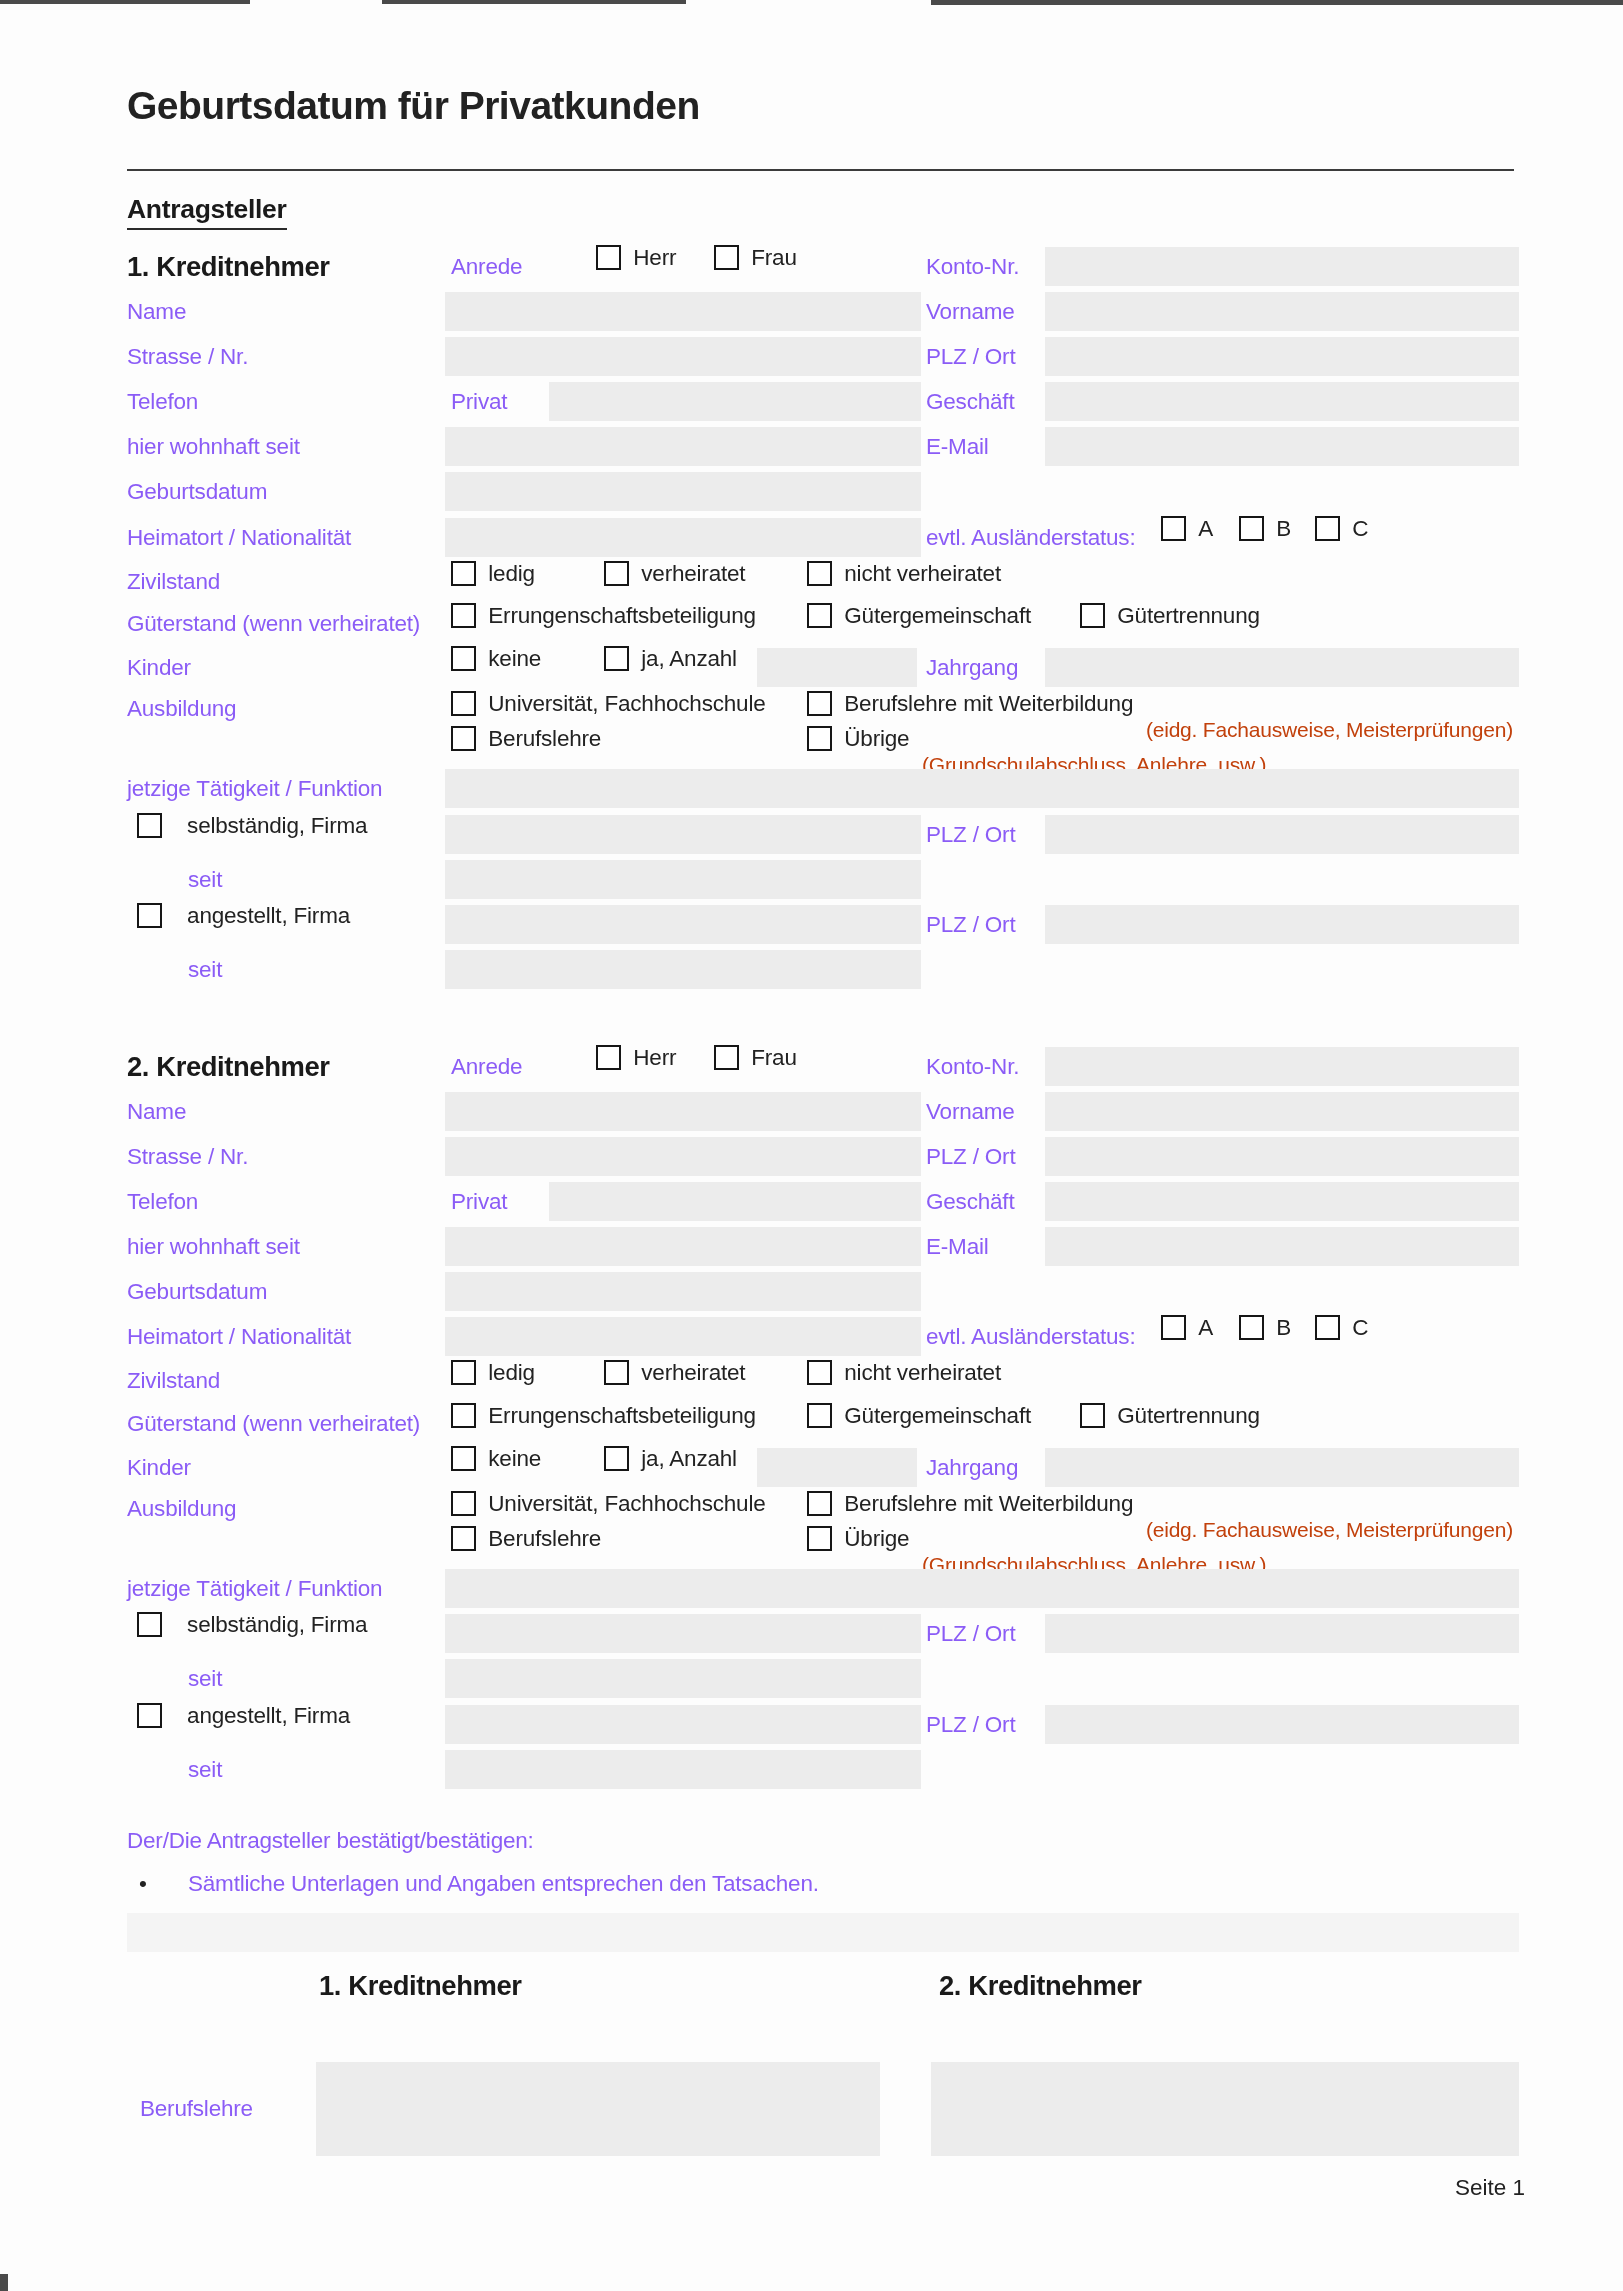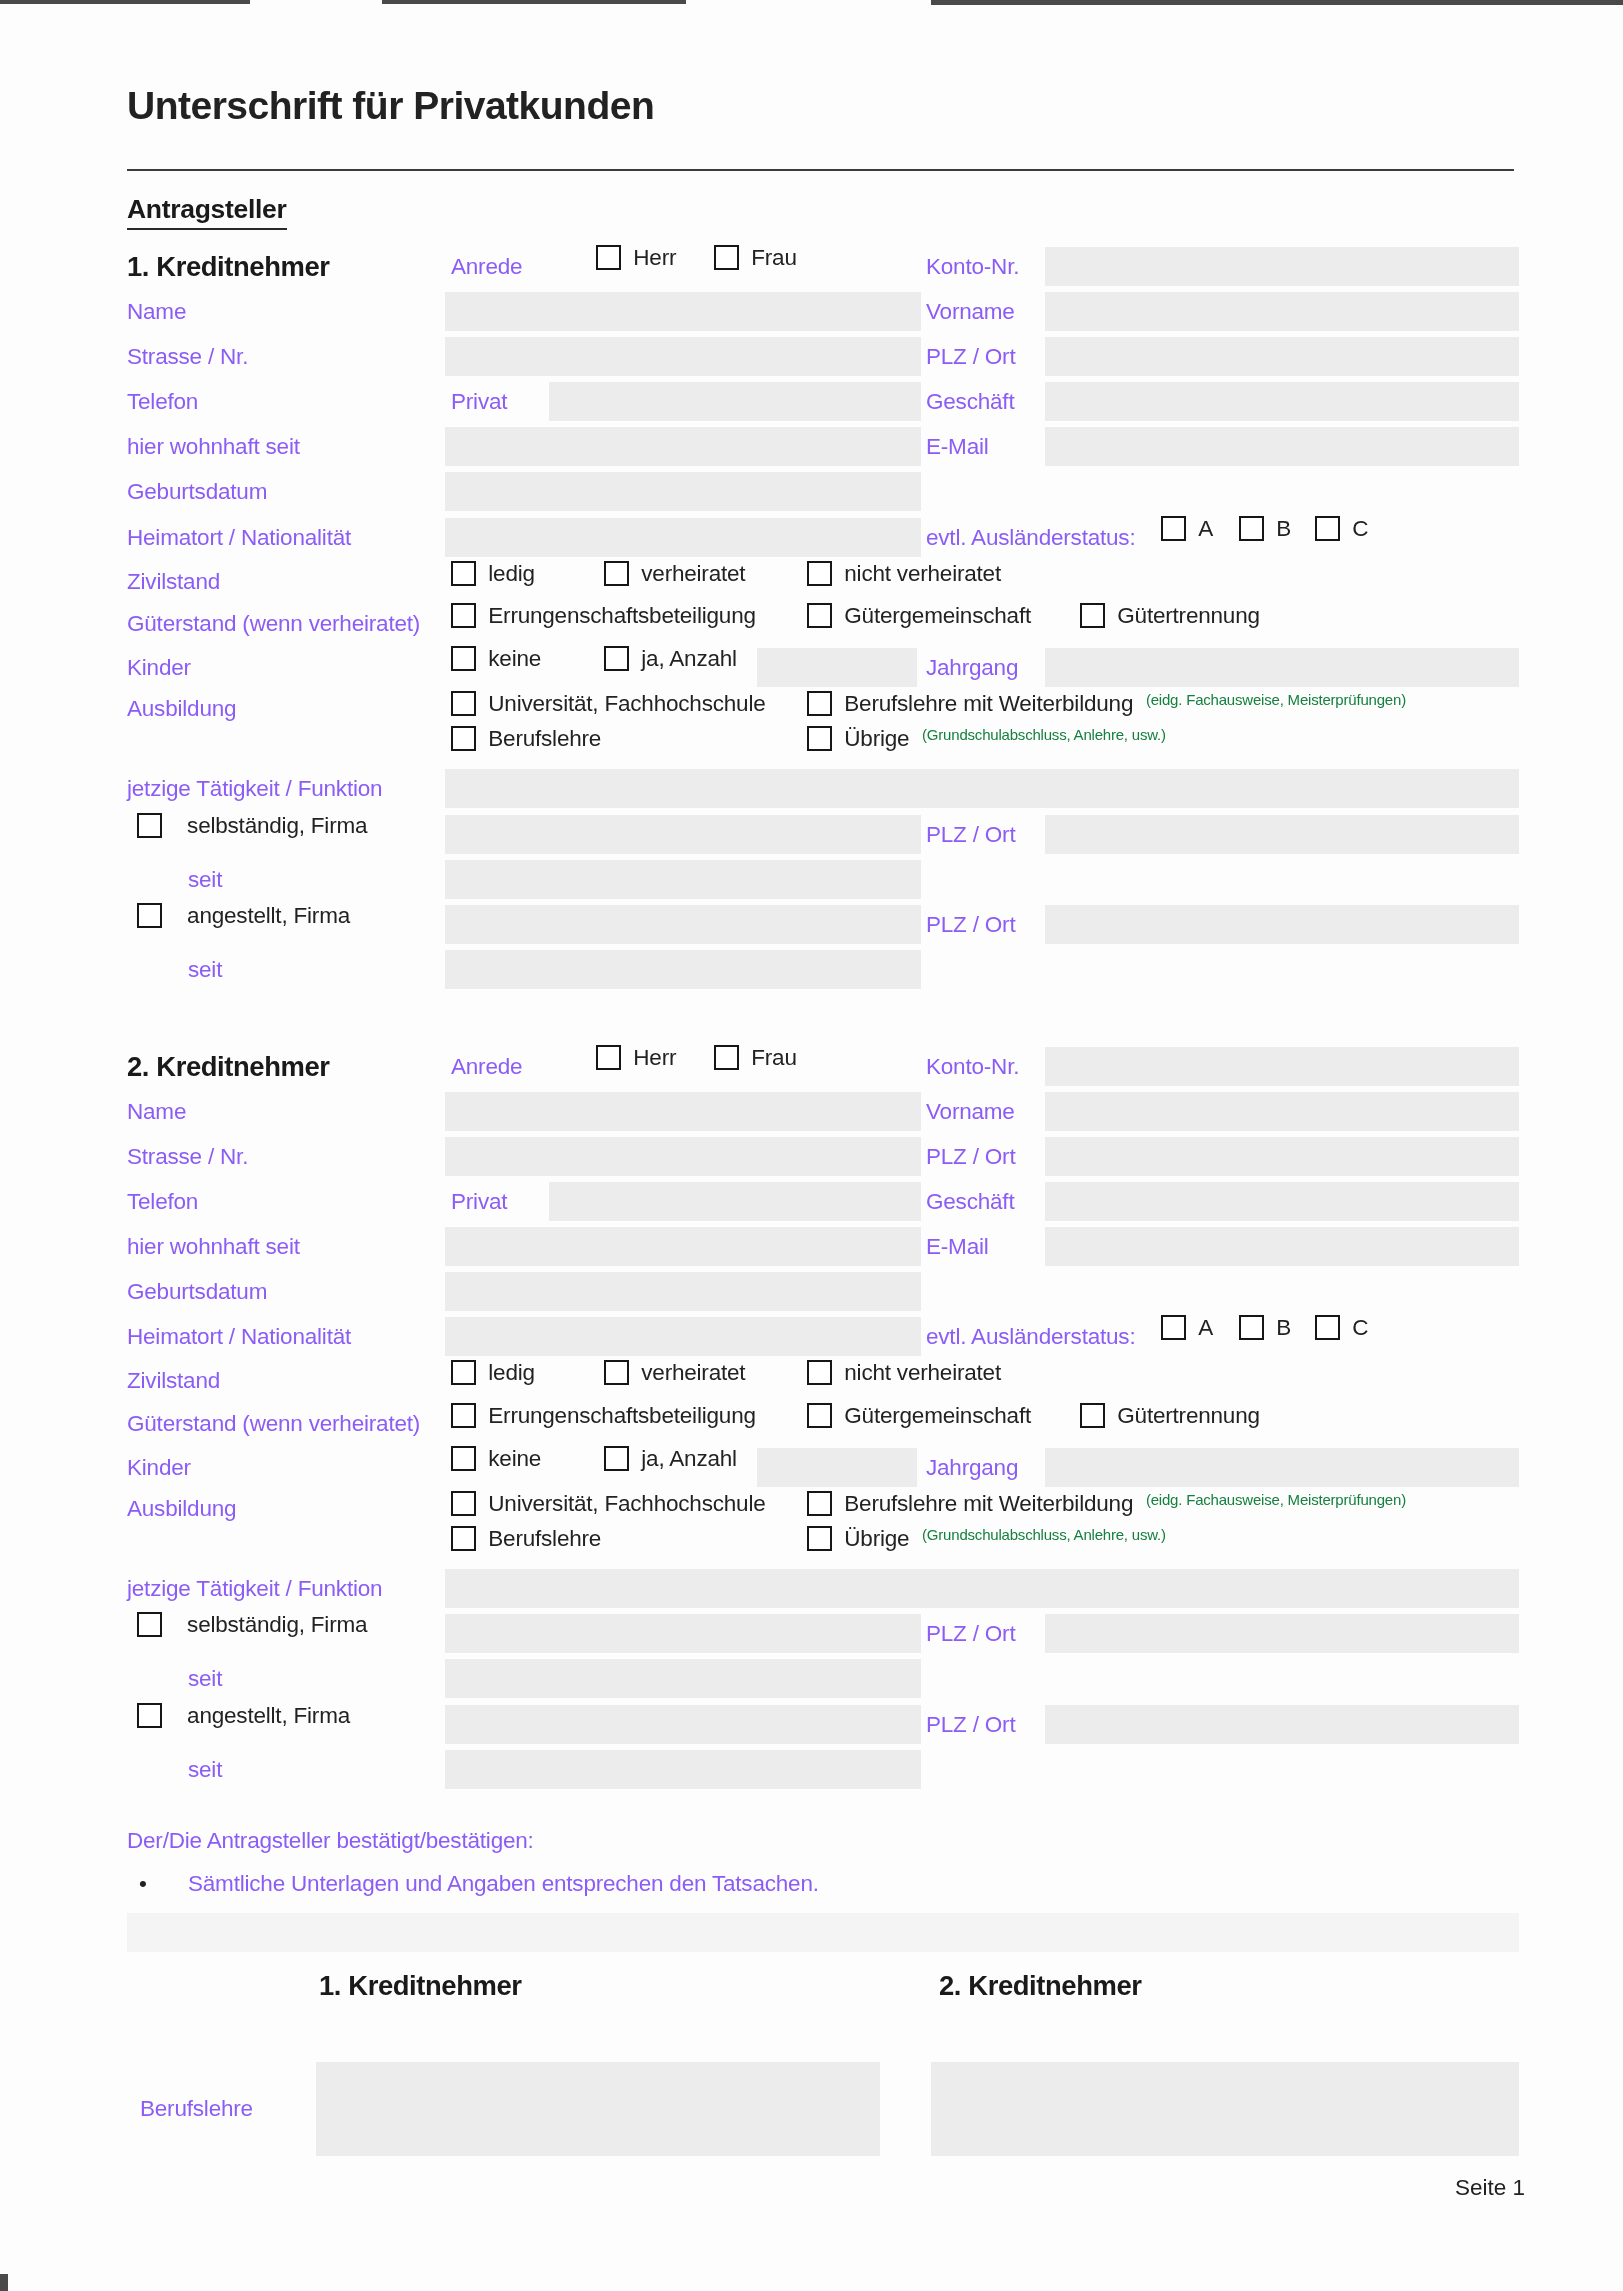--- a/index.html
+++ b/index.html
@@ -6,21 +6,21 @@
   .page{position:relative;width:1623px;height:2292px;margin:0 auto;background:#fdfdfd;
         font-family:"Liberation Sans",sans-serif;color:#1f1f1f;overflow:hidden;}
   .row{position:absolute;left:0;width:1623px;}
   .lbl{position:absolute;top:50%;transform:translateY(-50%);font-size:22.5px;
        letter-spacing:-0.2px;color:#8b5cf6;white-space:nowrap;}
   .lbl.bold{font-weight:700;font-size:27.4px;letter-spacing:-0.4px;color:#1a1a1a;}
   .fld{position:absolute;top:2px;bottom:2px;background:#ececec;}
   .opt{position:absolute;top:0;height:100%;display:flex;align-items:flex-start;gap:12.7px;}
   .box{width:20.6px;height:20.6px;border:2.5px solid #161616;background:#ffffff;flex:none;}
   .optlbl{font-size:22.5px;letter-spacing:-0.2px;color:#222;white-space:nowrap;}
-  .note{font-size:15px;letter-spacing:-0.2px;color:#15803d;}
+  .note{font-size:21px;letter-spacing:-0.2px;color:#c2410c;margin-top:27px;}
   .title{position:absolute;left:127px;top:84px;font-size:39px;font-weight:700;
          letter-spacing:-0.5px;color:#222;}
   .rule{position:absolute;left:127px;top:169px;width:1387px;height:2px;background:#3c3c3c;}
   .subtitle{position:absolute;left:127px;top:194px;font-size:26.5px;font-weight:700;
             letter-spacing:-0.3px;color:#1a1a1a;border-bottom:2px solid #2a2a2a;padding-bottom:2.9px;}
   .sig-head{position:absolute;top:50%;transform:translateY(-50%);font-size:27.4px;
             font-weight:700;letter-spacing:-0.4px;color:#1a1a1a;white-space:nowrap;}
   .band{position:absolute;background:#f4f4f4;}
   .scanline{position:absolute;background:#4a4a4a;}
   .pageno{position:absolute;right:98px;top:50%;transform:translateY(-50%);
@@ -30,21 +30,21 @@
 </head>
 <body>
 
 <div class="page">
 
   <div class="scanline" style="left:0;top:0;width:250px;height:3.9px;"></div>
   <div class="scanline" style="left:382px;top:0;width:304px;height:3.9px;"></div>
   <div class="scanline" style="left:931px;top:0;width:692px;height:4.9px;"></div>
   <div class="scanline" style="left:0;top:2274px;width:7.8px;height:17.6px;"></div>
 
-  <div class="title">Unterschrift für Privatkunden</div>
+  <div class="title">Geburtsdatum für Privatkunden</div>
   <div class="rule"></div>
   <div class="subtitle">Antragsteller</div>
 
   <div class="row" style="top:245px;height:43px;">
     <span class="lbl bold" style="left:127px;">1. Kreditnehmer</span>
     <span class="lbl" style="left:451px;">Anrede</span>
     <span class="opt" style="left:596px;">
       <span class="box"></span>
       <span class="optlbl">Herr</span>
     </span>

